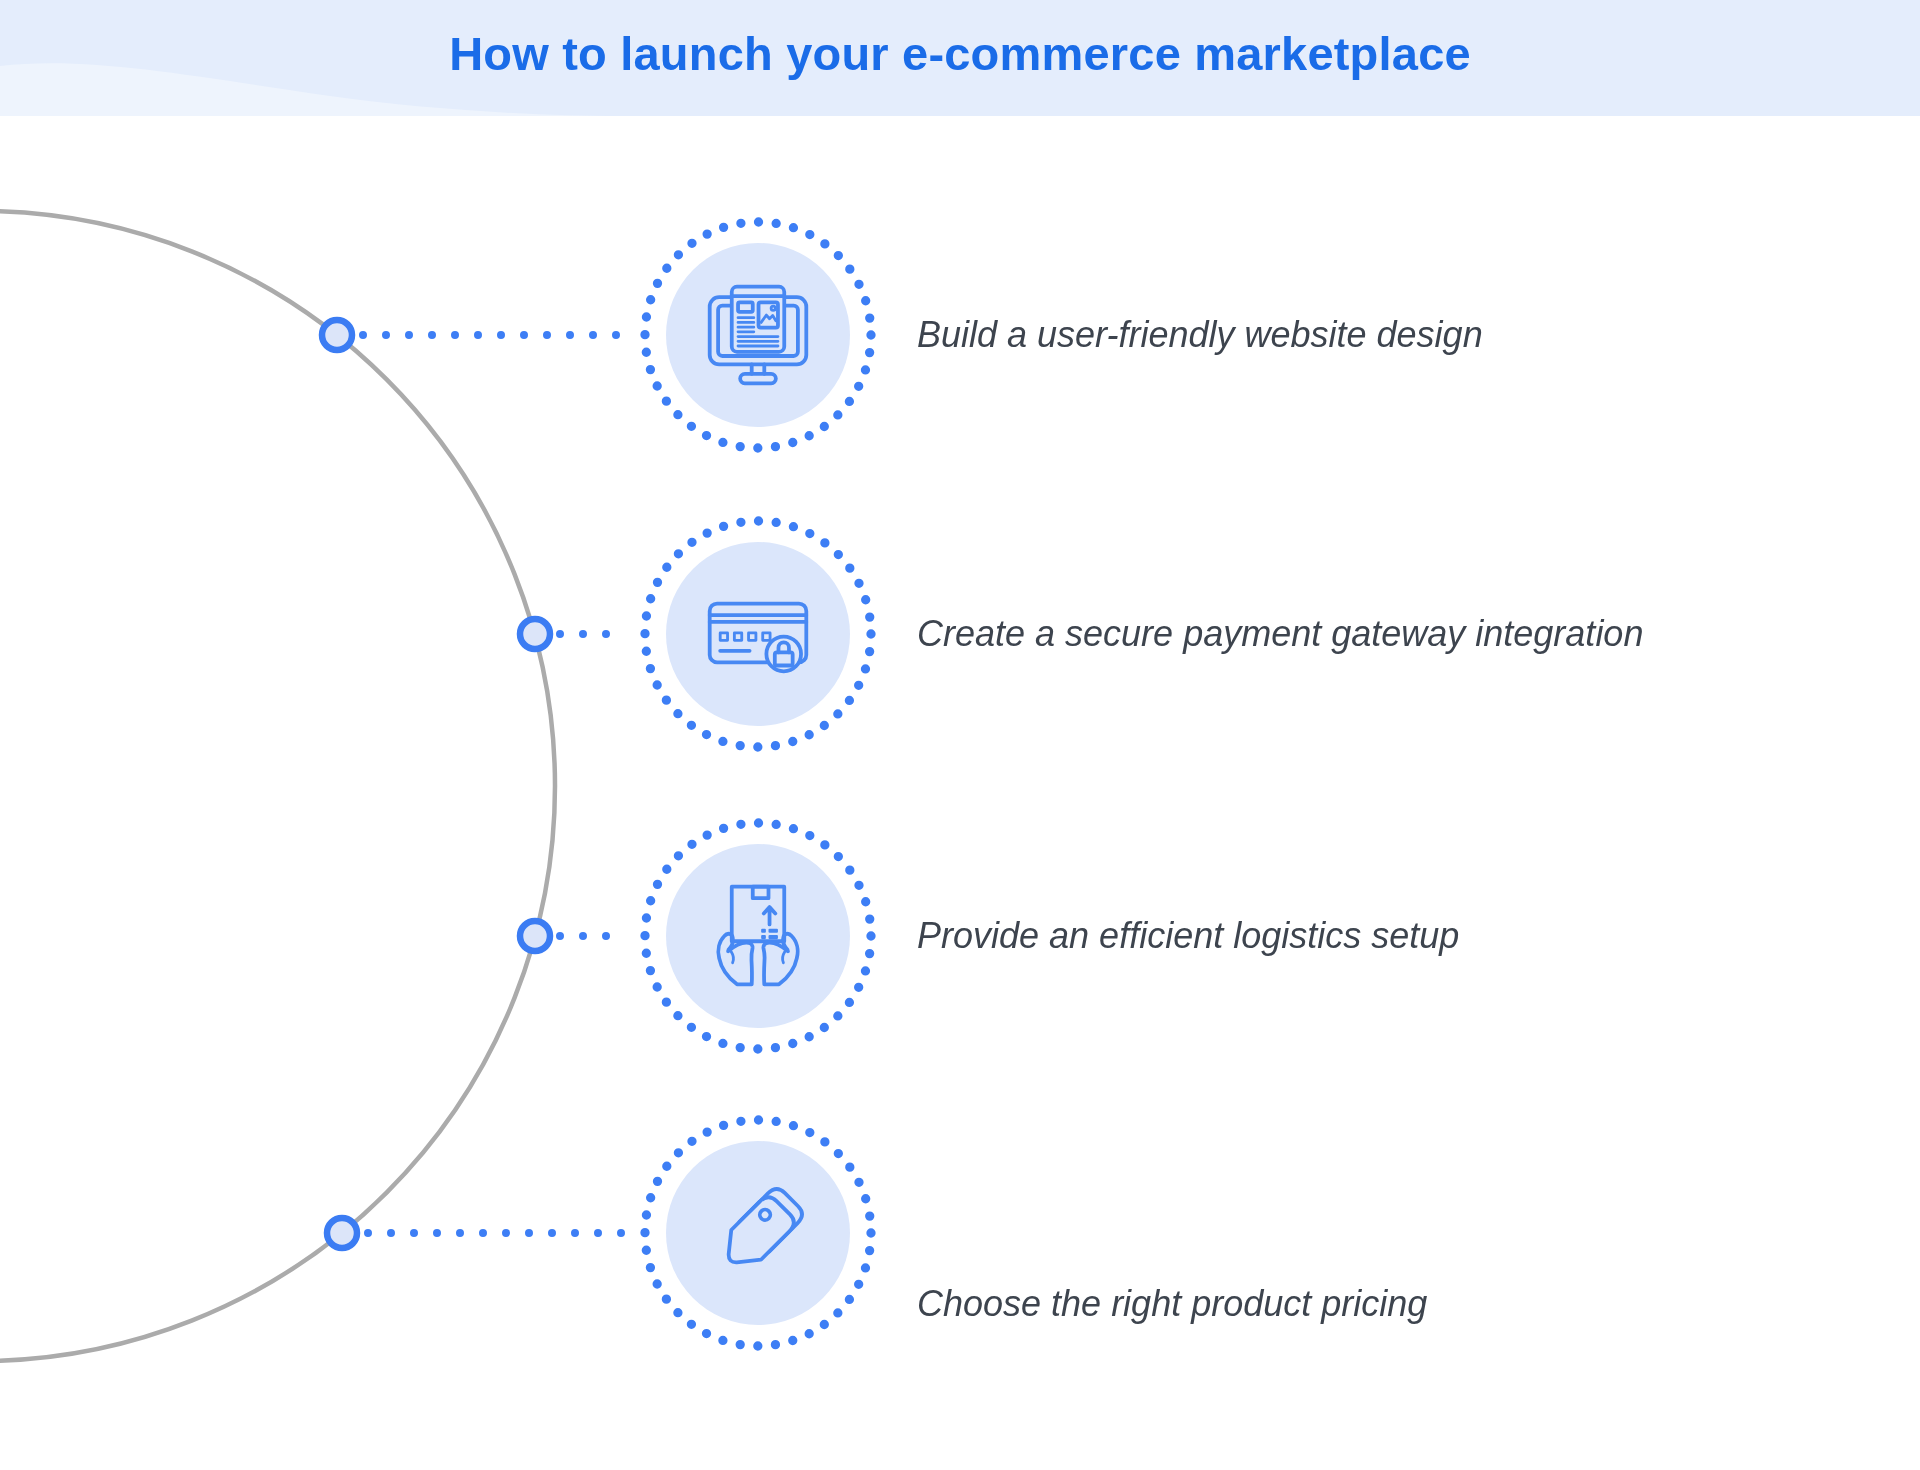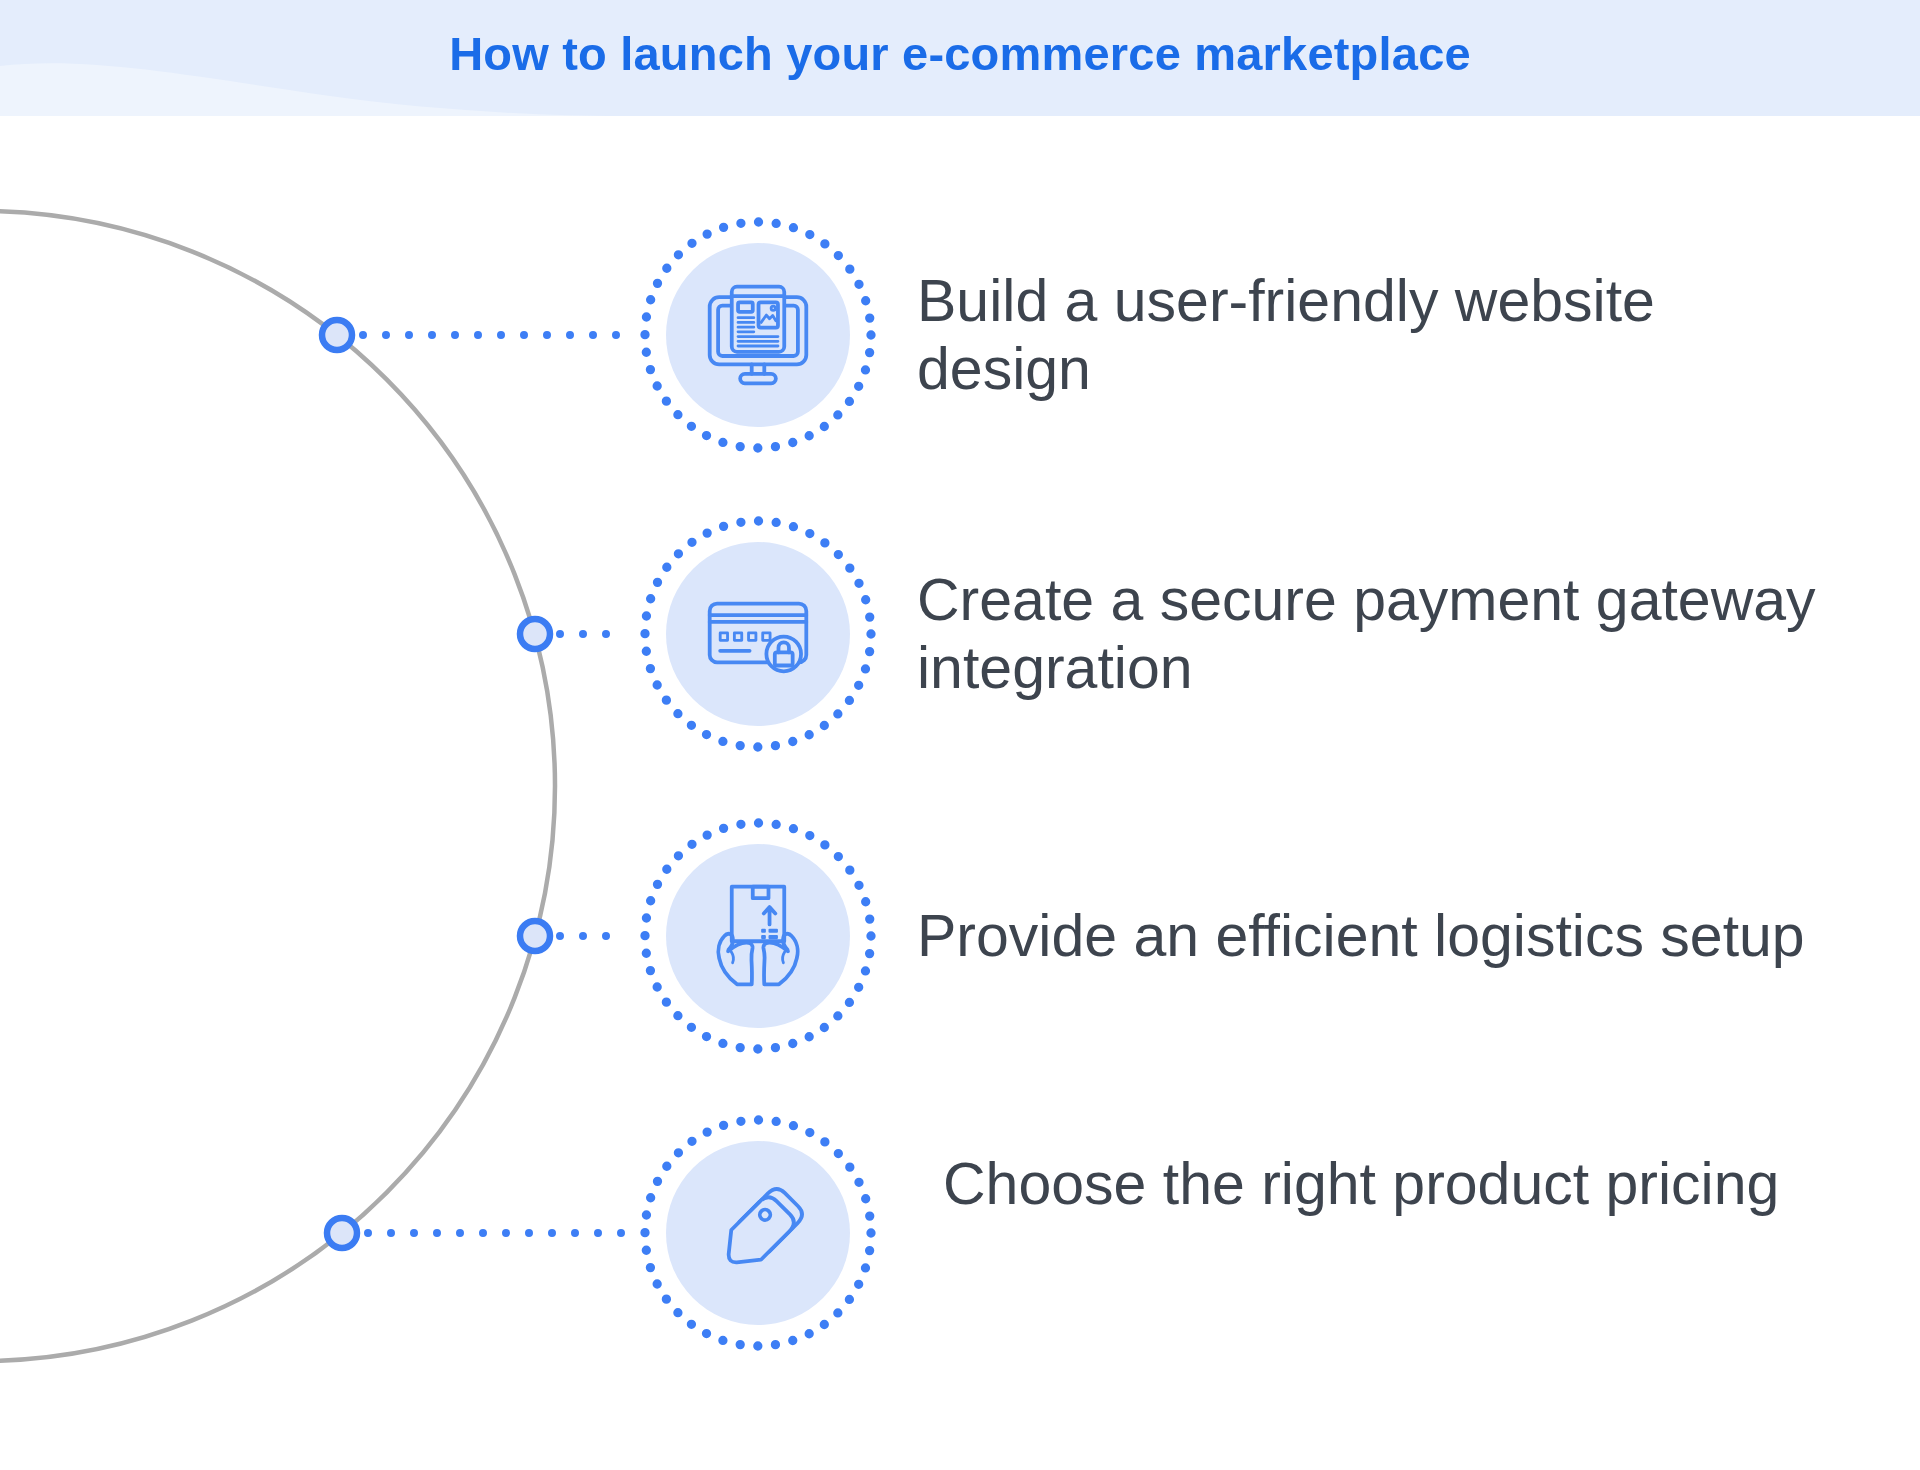--- a/index.html
+++ b/index.html
@@ -32,23 +32,23 @@
   .disc{fill:var(--disc);stroke:none;}
   .node{fill:var(--node-fill);stroke:var(--blue);stroke-width:6.5;}
   .icon{stroke:var(--icon-blue);fill:none;stroke-width:3.6;stroke-linecap:round;stroke-linejoin:round;}
   .icon .thin{stroke-width:2.7;}
   .icon .mask{fill:var(--disc);}
   .icon .fillblue{fill:var(--icon-blue);stroke:none;}
   
   .step-label{
     position:absolute;left:917px;height:68px;width:900px;
     display:flex;align-items:center;
-    font-size:59px;font-weight:400;color:var(--label-text);
+    font-size:36px;font-weight:400;color:var(--label-text);font-style:italic;
   }
-  .y1{top:301px;} .y2{top:600px;} .y3{top:902px;} .y4{top:1150px;margin-left:26px;}
+  .y1{top:301px;} .y2{top:600px;} .y3{top:902px;} .y4{top:1270px;}
 </style>
 </head>
 <body>
 
 <div class="canvas">
 
   <header class="band">
     <svg class="band-wave" viewBox="0 0 1920 116" preserveAspectRatio="none" aria-hidden="true">
       <path d="M0,66 C90,56 190,76 330,96 C430,110 540,116 620,116 L0,116 Z"></path>
     </svg>

